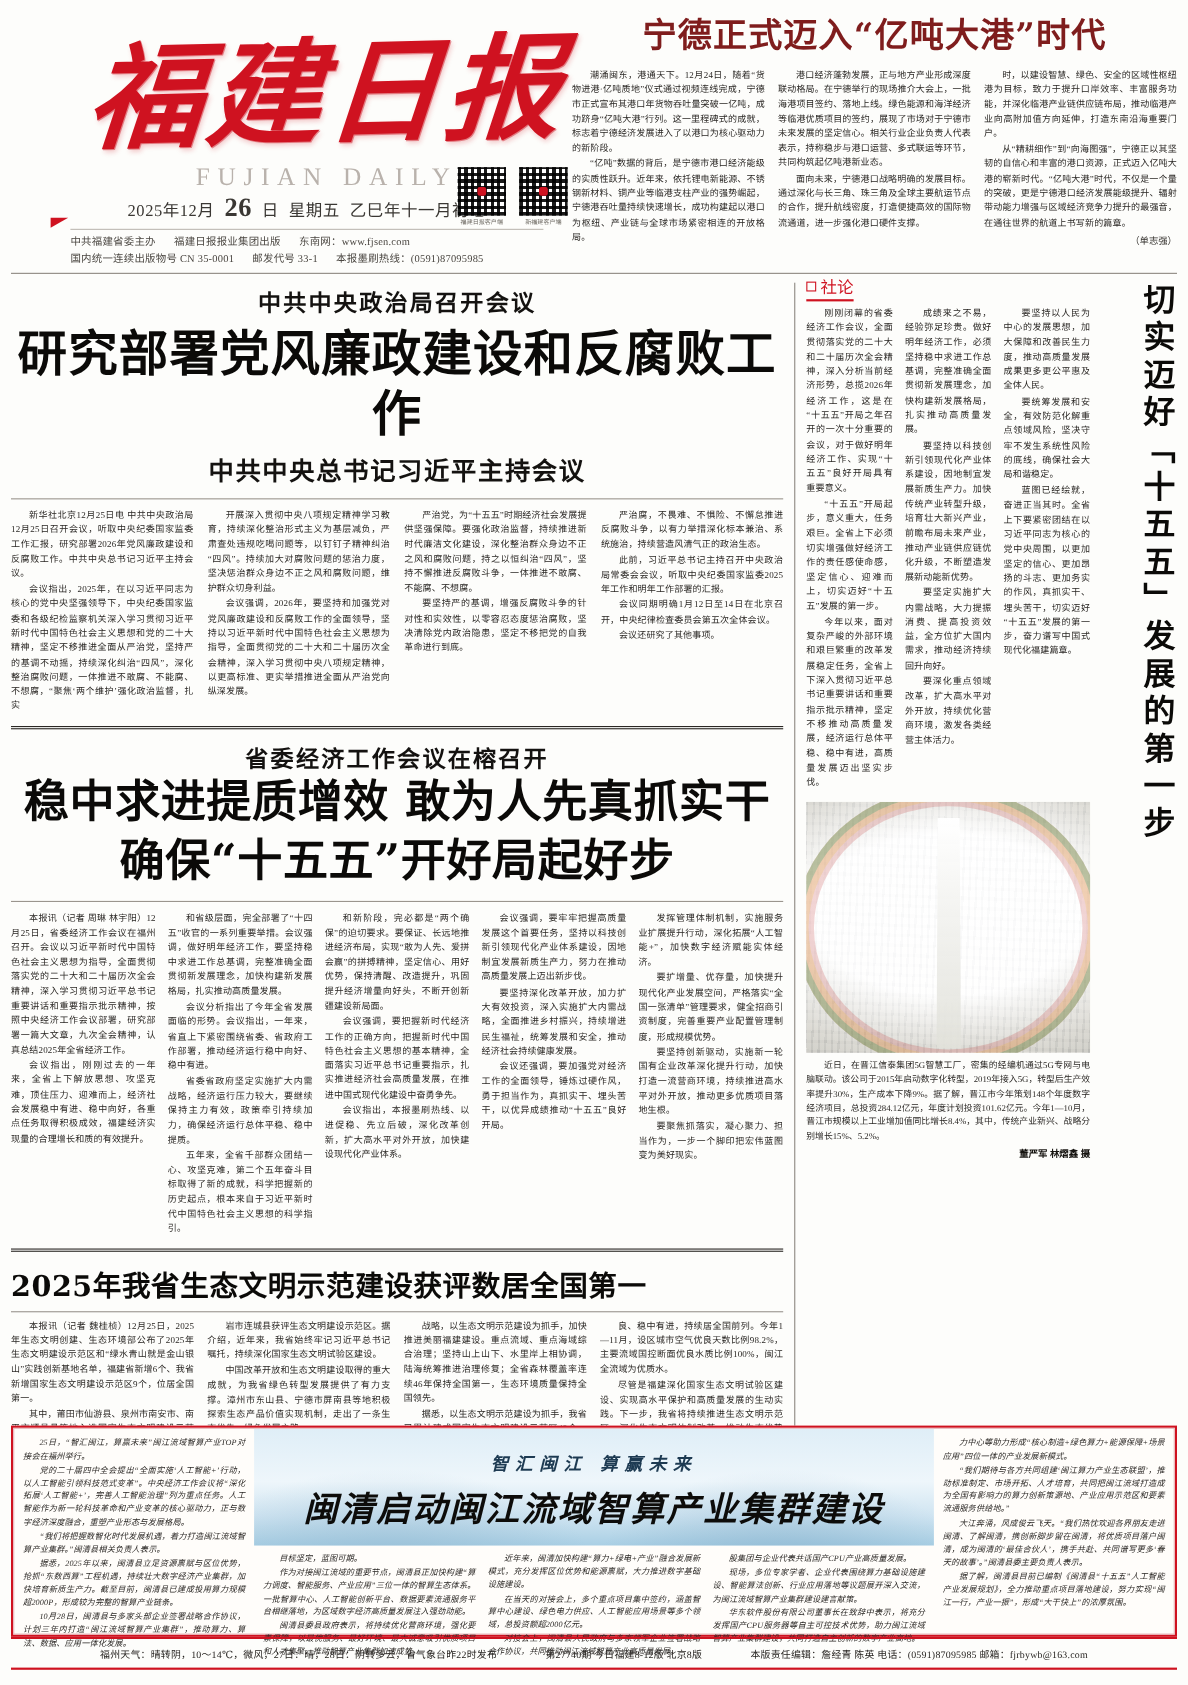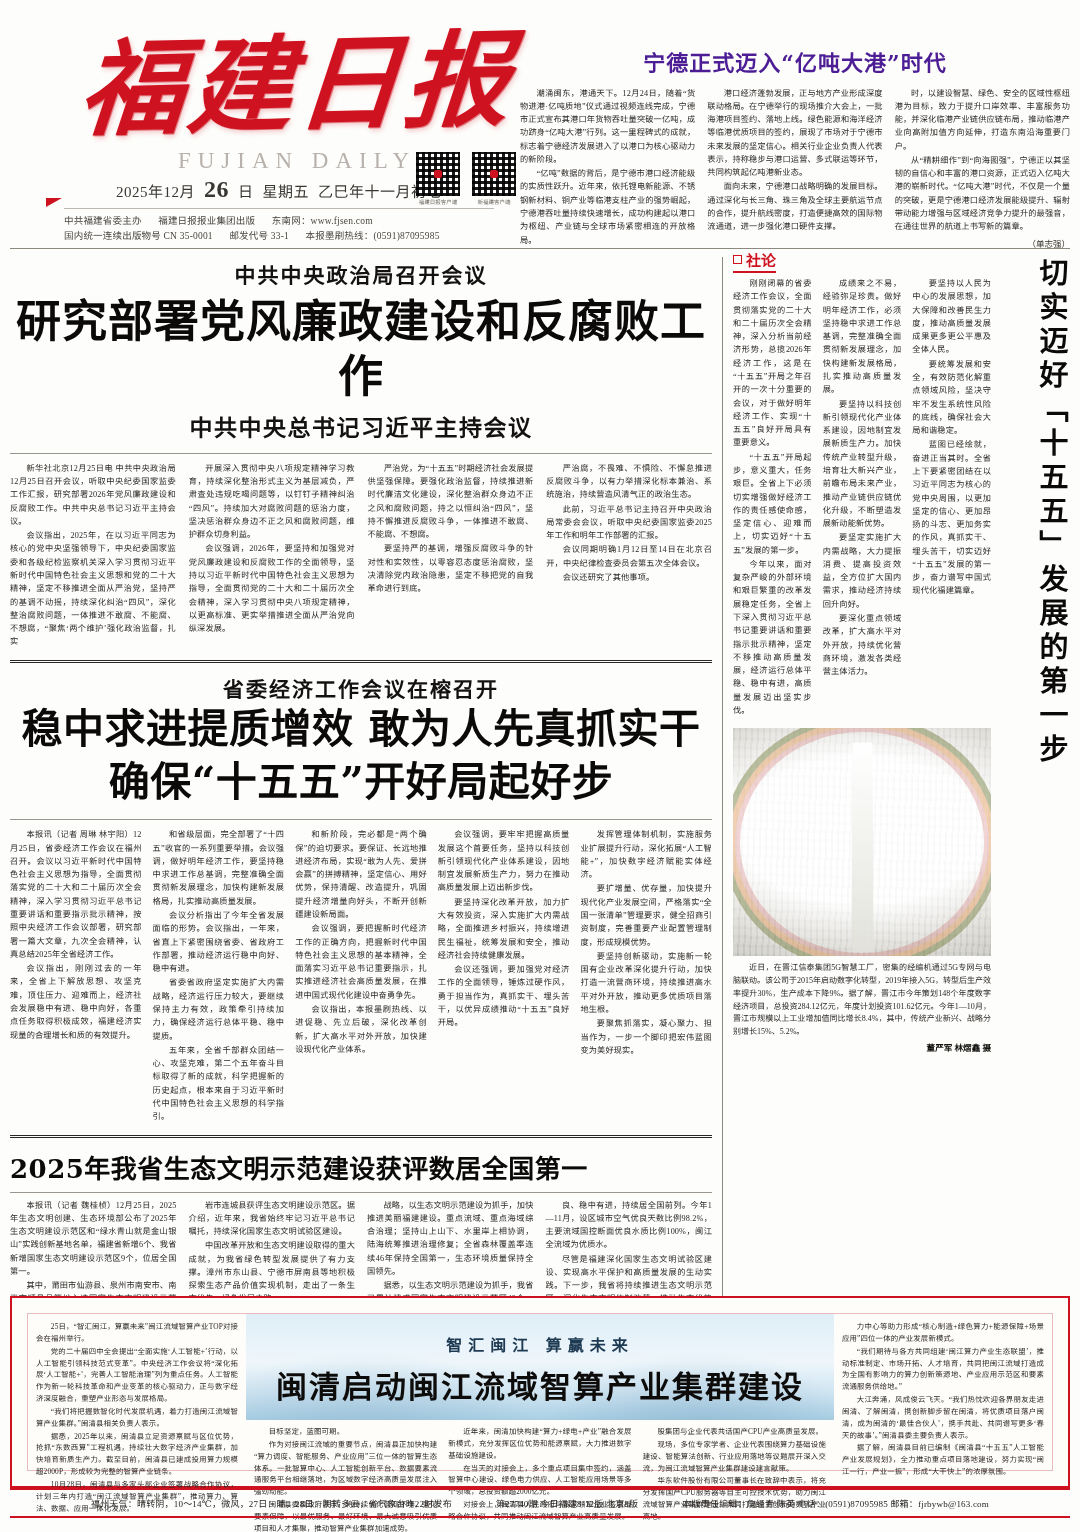--- a/index.html
+++ b/index.html
@@ -61,22 +61,22 @@
   }
   .qr-cap { font-size:5.5px; text-align:center; color:#6b6760; margin-top:2px; }
   .red-tri {
     position:absolute; left:46px; top:198px;
     width:0;height:0;border-top:9px solid #cf1220;border-right:16px solid transparent;
   }
 
   
   .mast-right { position:absolute; left:520px; top:14px; width:560px; padding-right:10px; }
   .mr-head {
-    text-align:center; font-size:22px; font-weight:700; letter-spacing:1px;
-    font-family:"DejaVu Serif", serif; line-height:1.25; color:#4c1d95;margin-top:36px;
+    text-align:center; font-size:31px; font-weight:700; letter-spacing:1px;
+    font-family:"DejaVu Serif", serif; line-height:1.25; color:#7f1d1d;
   }
   .mr-cols { display:flex; gap:12px; margin-top:9px; }
   .mr-col { flex:1; }
   .mr-sign { text-align:right; font-size:8.5px; margin-top:3px; color:#33302c; }
 
   
   .txt { font-size:8.2px; line-height:1.62; text-align:justify; color:#2a2724; letter-spacing:.15px; }
   .txt p { text-indent:2em; margin-bottom:1px; }
 
   .hr-thin { height:1px; background:#8d8880; margin:0; }
@@ -112,21 +112,21 @@
   .byline-big { text-align:center; font-size:21px; font-weight:700; letter-spacing:1px; margin-top:4px;
                 font-family:"DejaVu Serif",serif; color:#141210; }
 
   
   .head-l { font-size:26px; font-weight:700; letter-spacing:.5px; color:#0b0a08;
             font-family:"DejaVu Serif",serif; white-space:nowrap; }
 
   
   .editorial-tag {
     display:inline-flex; align-items:center; gap:4px;
-    font-size:15px; font-weight:700; color:#cf1220;
+    font-size:15px; font-weight:400; color:#cf1220;
     border-bottom:2px solid #cf1220; padding-bottom:1px; margin-bottom:4px;
   }
   .editorial-tag .sq { width:9px;height:9px;border:1.5px solid #cf1220; display:inline-block; }
   .vert-head {
     position:absolute; right:8px; top:8px;
     writing-mode:vertical-rl; text-orientation:upright;
     font-size:29px; font-weight:700; letter-spacing:5px;
     font-family:"DejaVu Serif",serif; color:#0b0a08;
     height:690px;
   }
@@ -160,21 +160,21 @@
     background:linear-gradient(180deg,rgba(255,255,255,.95),rgba(225,225,218,.9));
     transform:perspective(220px) rotateX(6deg);
   }
   .caption { font-size:8px; line-height:1.6; text-align:justify; text-indent:2em; margin-top:6px; color:#2a2724; }
   .caption-sign { text-align:right; font-size:8.6px; font-weight:700; margin-top:2px; }
 
   
   .adwrap { position:absolute; left:10px; right:10px; bottom:44px; top:1296px; }
   .ad {
     position:relative; width:100%; height:100%;
-    border:2px solid #cf1220; background:#fffdfa; padding:15px;
+    border:2px solid #cf1220; background:#fffdfa; padding:0;font-style:italic;
   }
   .ad-inner { position:relative; width:100%; height:100%; border:1px solid #e8b9bd; display:flex; }
   .ad-col { width:218px; padding:7px 8px; }
   .ad-center { flex:1; position:relative; }
   .ad-banner {
     position:absolute; left:0; right:0; top:0; height:106px;
     background:linear-gradient(180deg,#dfeef7 0%,#eef6fb 45%,#cfe4f1 75%,#a9cfe4 100%);
     overflow:hidden;
   }
   .ad-banner::before{

